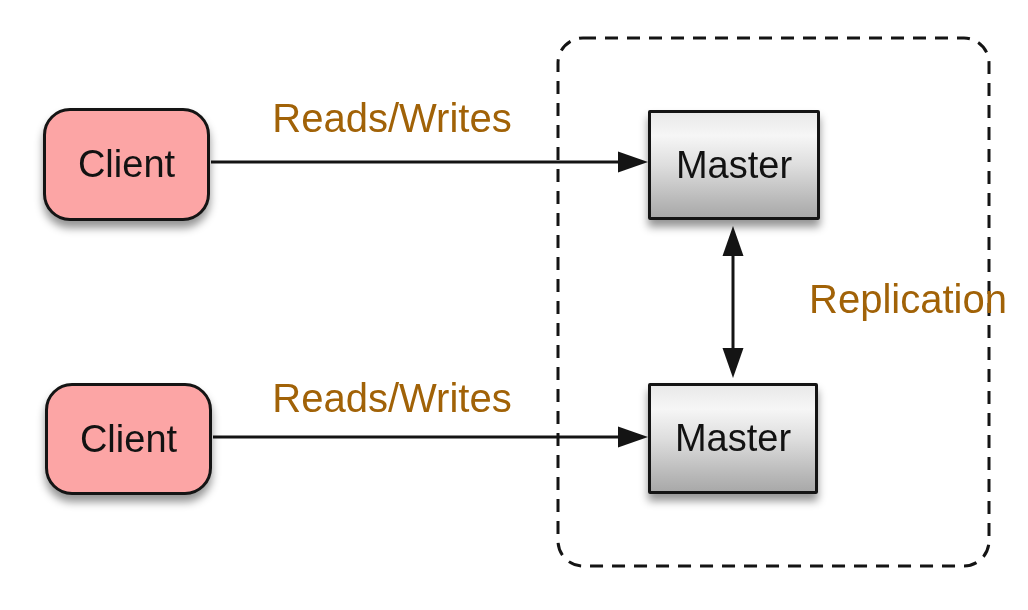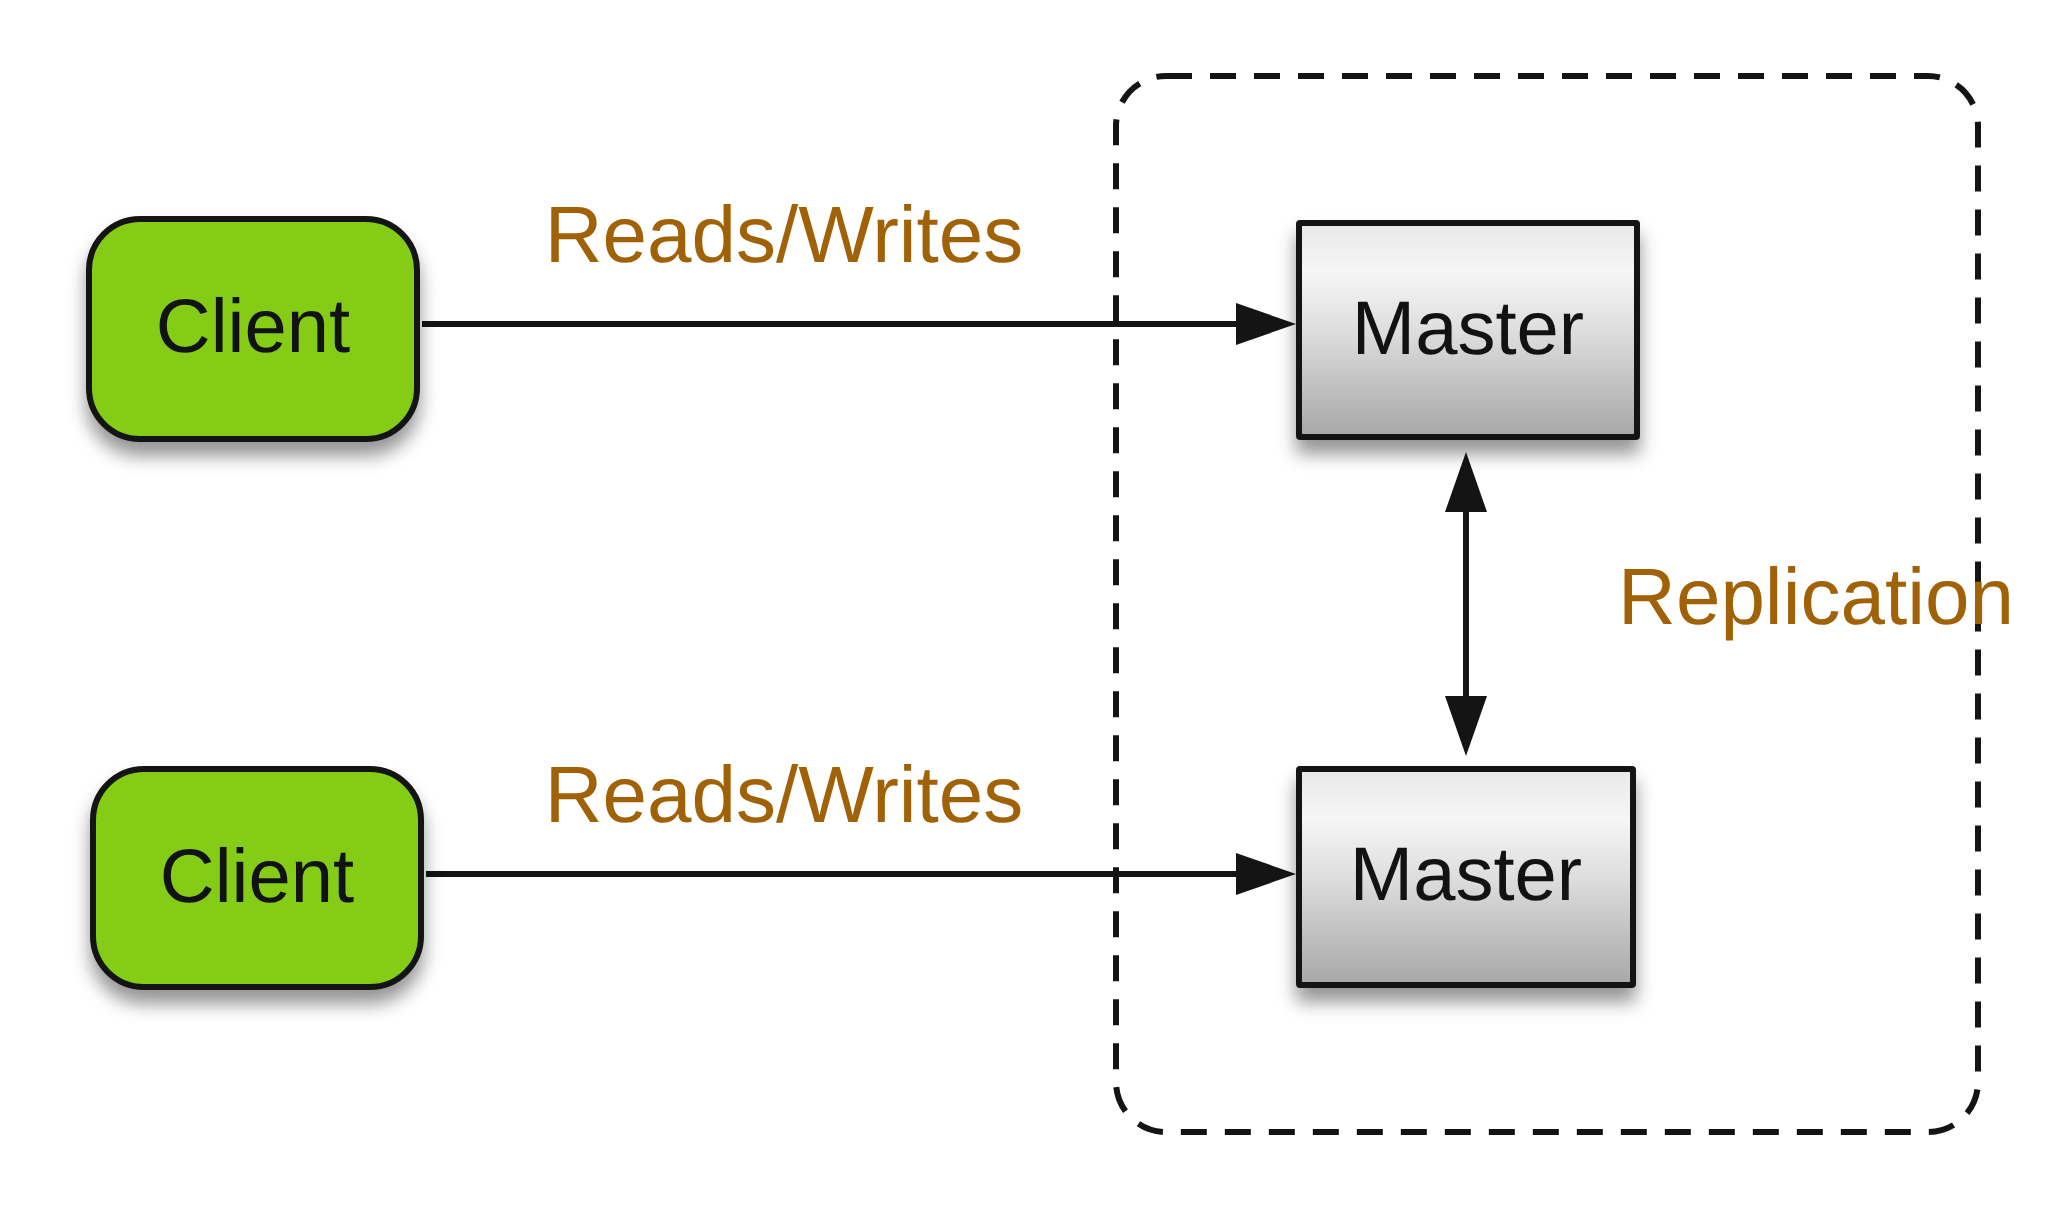--- a/index.html
+++ b/index.html
@@ -30,21 +30,21 @@
     display: flex;
     align-items: center;
     justify-content: center;
     border: 3px solid #141414;
     color: #121212;
     font-size: 38px;
     box-shadow: 0 7px 9px rgba(0,0,0,0.42);
     box-sizing: border-box;
   }
   .client-node {
-    background: #84cc16;
+    background: #fca5a5;
     border-radius: 27px;
   }
   .master-node {
     background: linear-gradient(180deg,
       #e9e9e9 0%,
       #f6f6f6 22%,
       #dedede 50%,
       #b7b7b7 86%,
       #a9a9a9 100%);
     border-radius: 2px;

